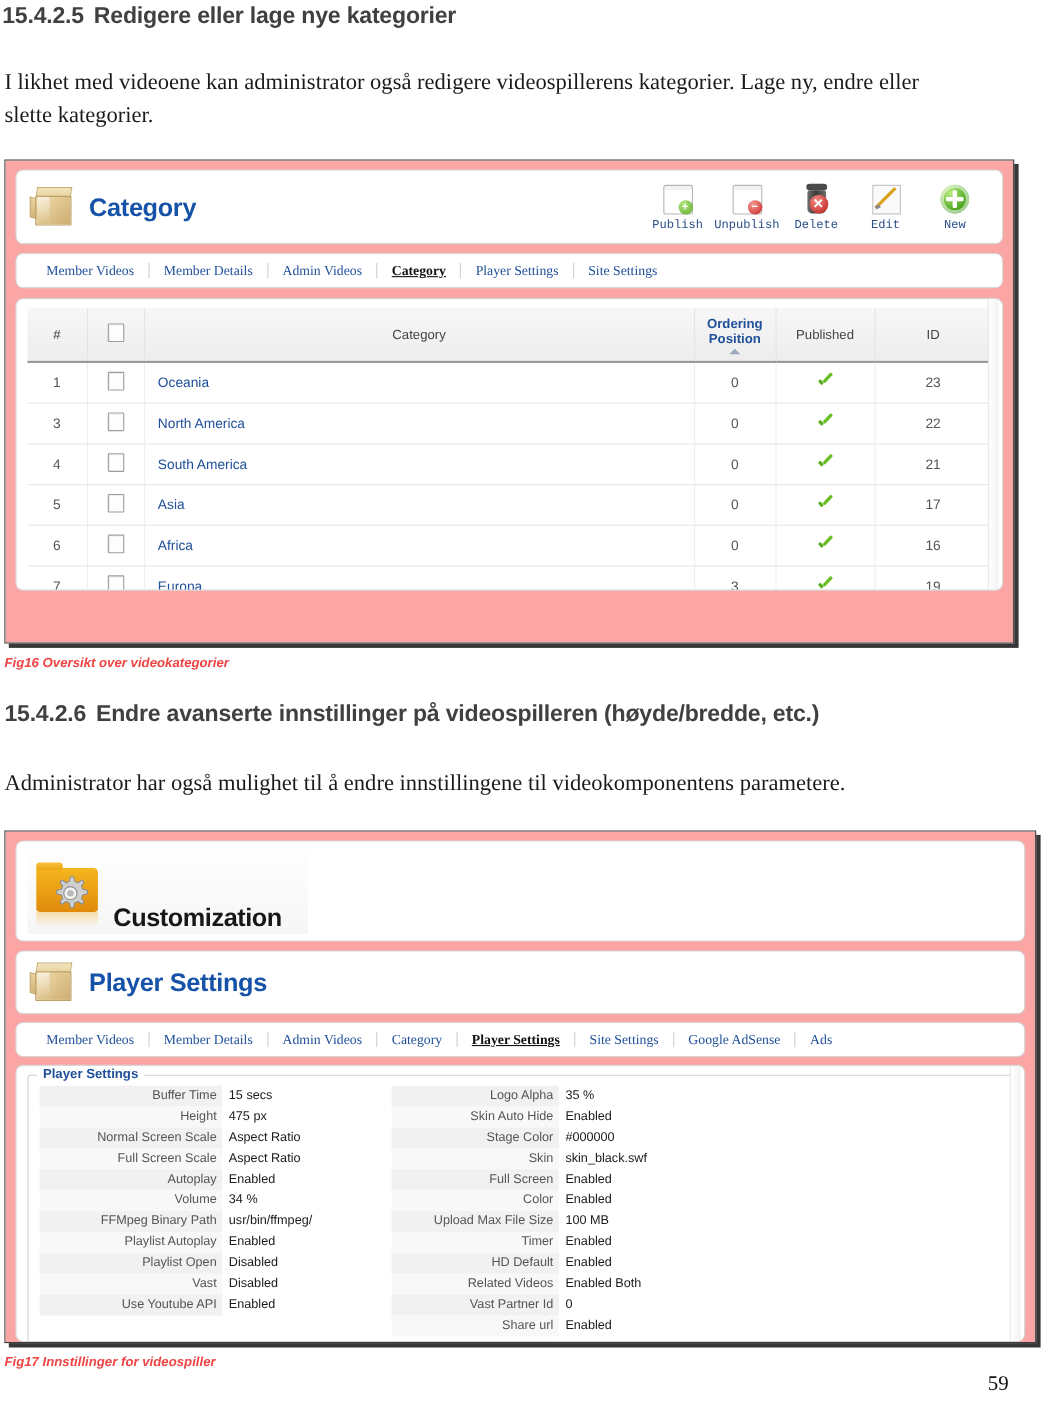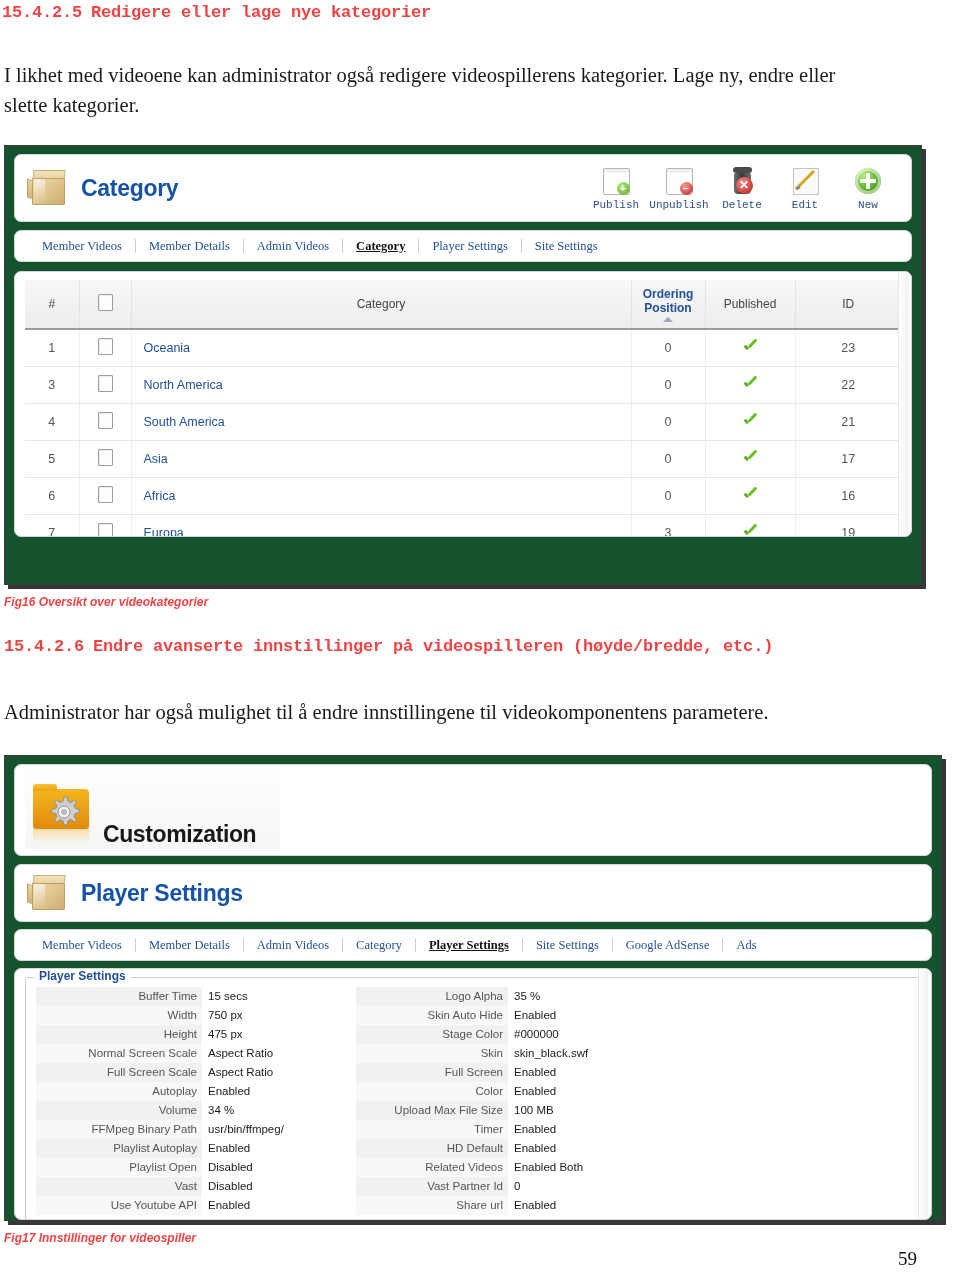--- a/index.html
+++ b/index.html
@@ -11,24 +11,24 @@
     width: 960px;
     height: 1278px;
     position: relative;
     font-family: "Liberation Serif", serif;
     overflow: hidden;
   }
 
   
   .doc-heading {
     position: absolute;
-    font-family: Liberation Mono, monospace;
+    font-family: Liberation Sans, sans-serif;
     font-weight: bold;
-    color: #ef4444;
-    font-size: 17px;
+    color: #404040;
+    font-size: 21px;
     letter-spacing: -0.2px;
     white-space: nowrap;
   }
   .doc-heading .num { margin-right: 9px; }
 
   .doc-para {
     position: absolute;
     font-family: "Liberation Serif", serif;
     color: #1a1a1a;
     font-size: 20.5px;
@@ -57,21 +57,21 @@
     position: absolute;
     background: #fdfdfd;
     border: 1px solid #3b3b3b;
     box-shadow: 4px 4px 0 rgba(20,20,20,0.85);
     box-sizing: border-box;
     overflow: hidden;
   }
   .shot-inner {
     position: absolute;
     inset: 0;
-    background: #14532d;
+    background: #fca5a5;
     padding: 8px 9px;
     box-sizing: border-box;
   }
 
   
   .panel {
     border: 1px solid #d6d6d6;
     border-radius: 7px;
     background: #ffffff;
     box-sizing: border-box;
@@ -537,24 +537,20 @@
     <div class="panel" style="margin-top:7px; height:252px; overflow:hidden;">
       <div class="fieldset">
         <span class="legend">Player Settings</span>
         <div class="ps-cols">
           <div class="ps-col left" id="ps-left">
               <div class="ps-row">
                 <div class="ps-label">Buffer Time</div>
                 <div class="ps-value">15 secs</div>
               </div>
               <div class="ps-row">
-                <div class="ps-label">Width</div>
-                <div class="ps-value">750 px</div>
-              </div>
-              <div class="ps-row">
                 <div class="ps-label">Height</div>
                 <div class="ps-value">475 px</div>
               </div>
               <div class="ps-row">
                 <div class="ps-label">Normal Screen Scale</div>
                 <div class="ps-value">Aspect Ratio</div>
               </div>
               <div class="ps-row">
                 <div class="ps-label">Full Screen Scale</div>
                 <div class="ps-value">Aspect Ratio</div>

